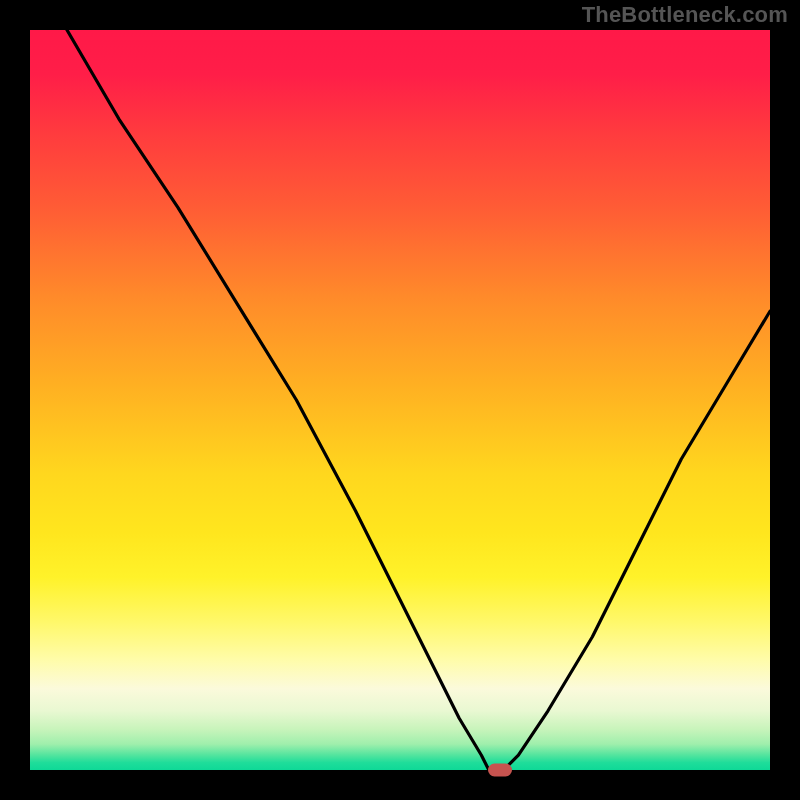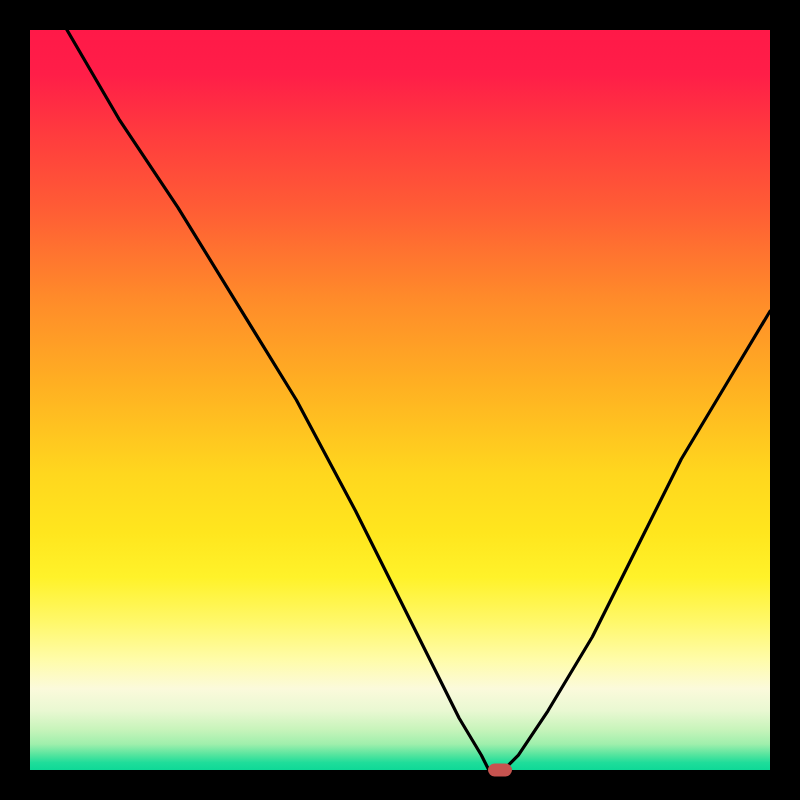--- a/index.html
+++ b/index.html
@@ -71,20 +71,21 @@
     height: 13px;
     border-radius: 7px;
     background: #c6534f;
     transform: translate(-50%, -50%);
   }
 </style>
 </head>
 <body>
 
 <div class="outer">
+  <div class="watermark">TheBottleneck.com</div>
 
   <div class="plot">
     <div class="gradient"></div>
 
     <svg class="curve" viewBox="0 0 740 740" preserveAspectRatio="none">
       <path id="curve-path" d="M37.0 0.0 L88.8 88.8 L148.0 177.6 L207.2 273.8 L266.4 370.0 L325.6 481.0 L370.0 569.8 L399.6 629.0 L429.2 688.2 L451.4 725.2 L458.8 740.0 L473.6 740.0 L488.4 725.2 L518.0 680.8 L562.4 606.8 L606.8 518.0 L651.2 429.2 L695.6 355.2 L740.0 281.2" fill="none" stroke="#000" stroke-width="3.2" stroke-linecap="round" stroke-linejoin="round"></path>
     </svg>
 
     <div class="marker" id="marker" style="left: 469.9px; top: 740px; background: rgb(198, 83, 79);"></div>
   </div>

